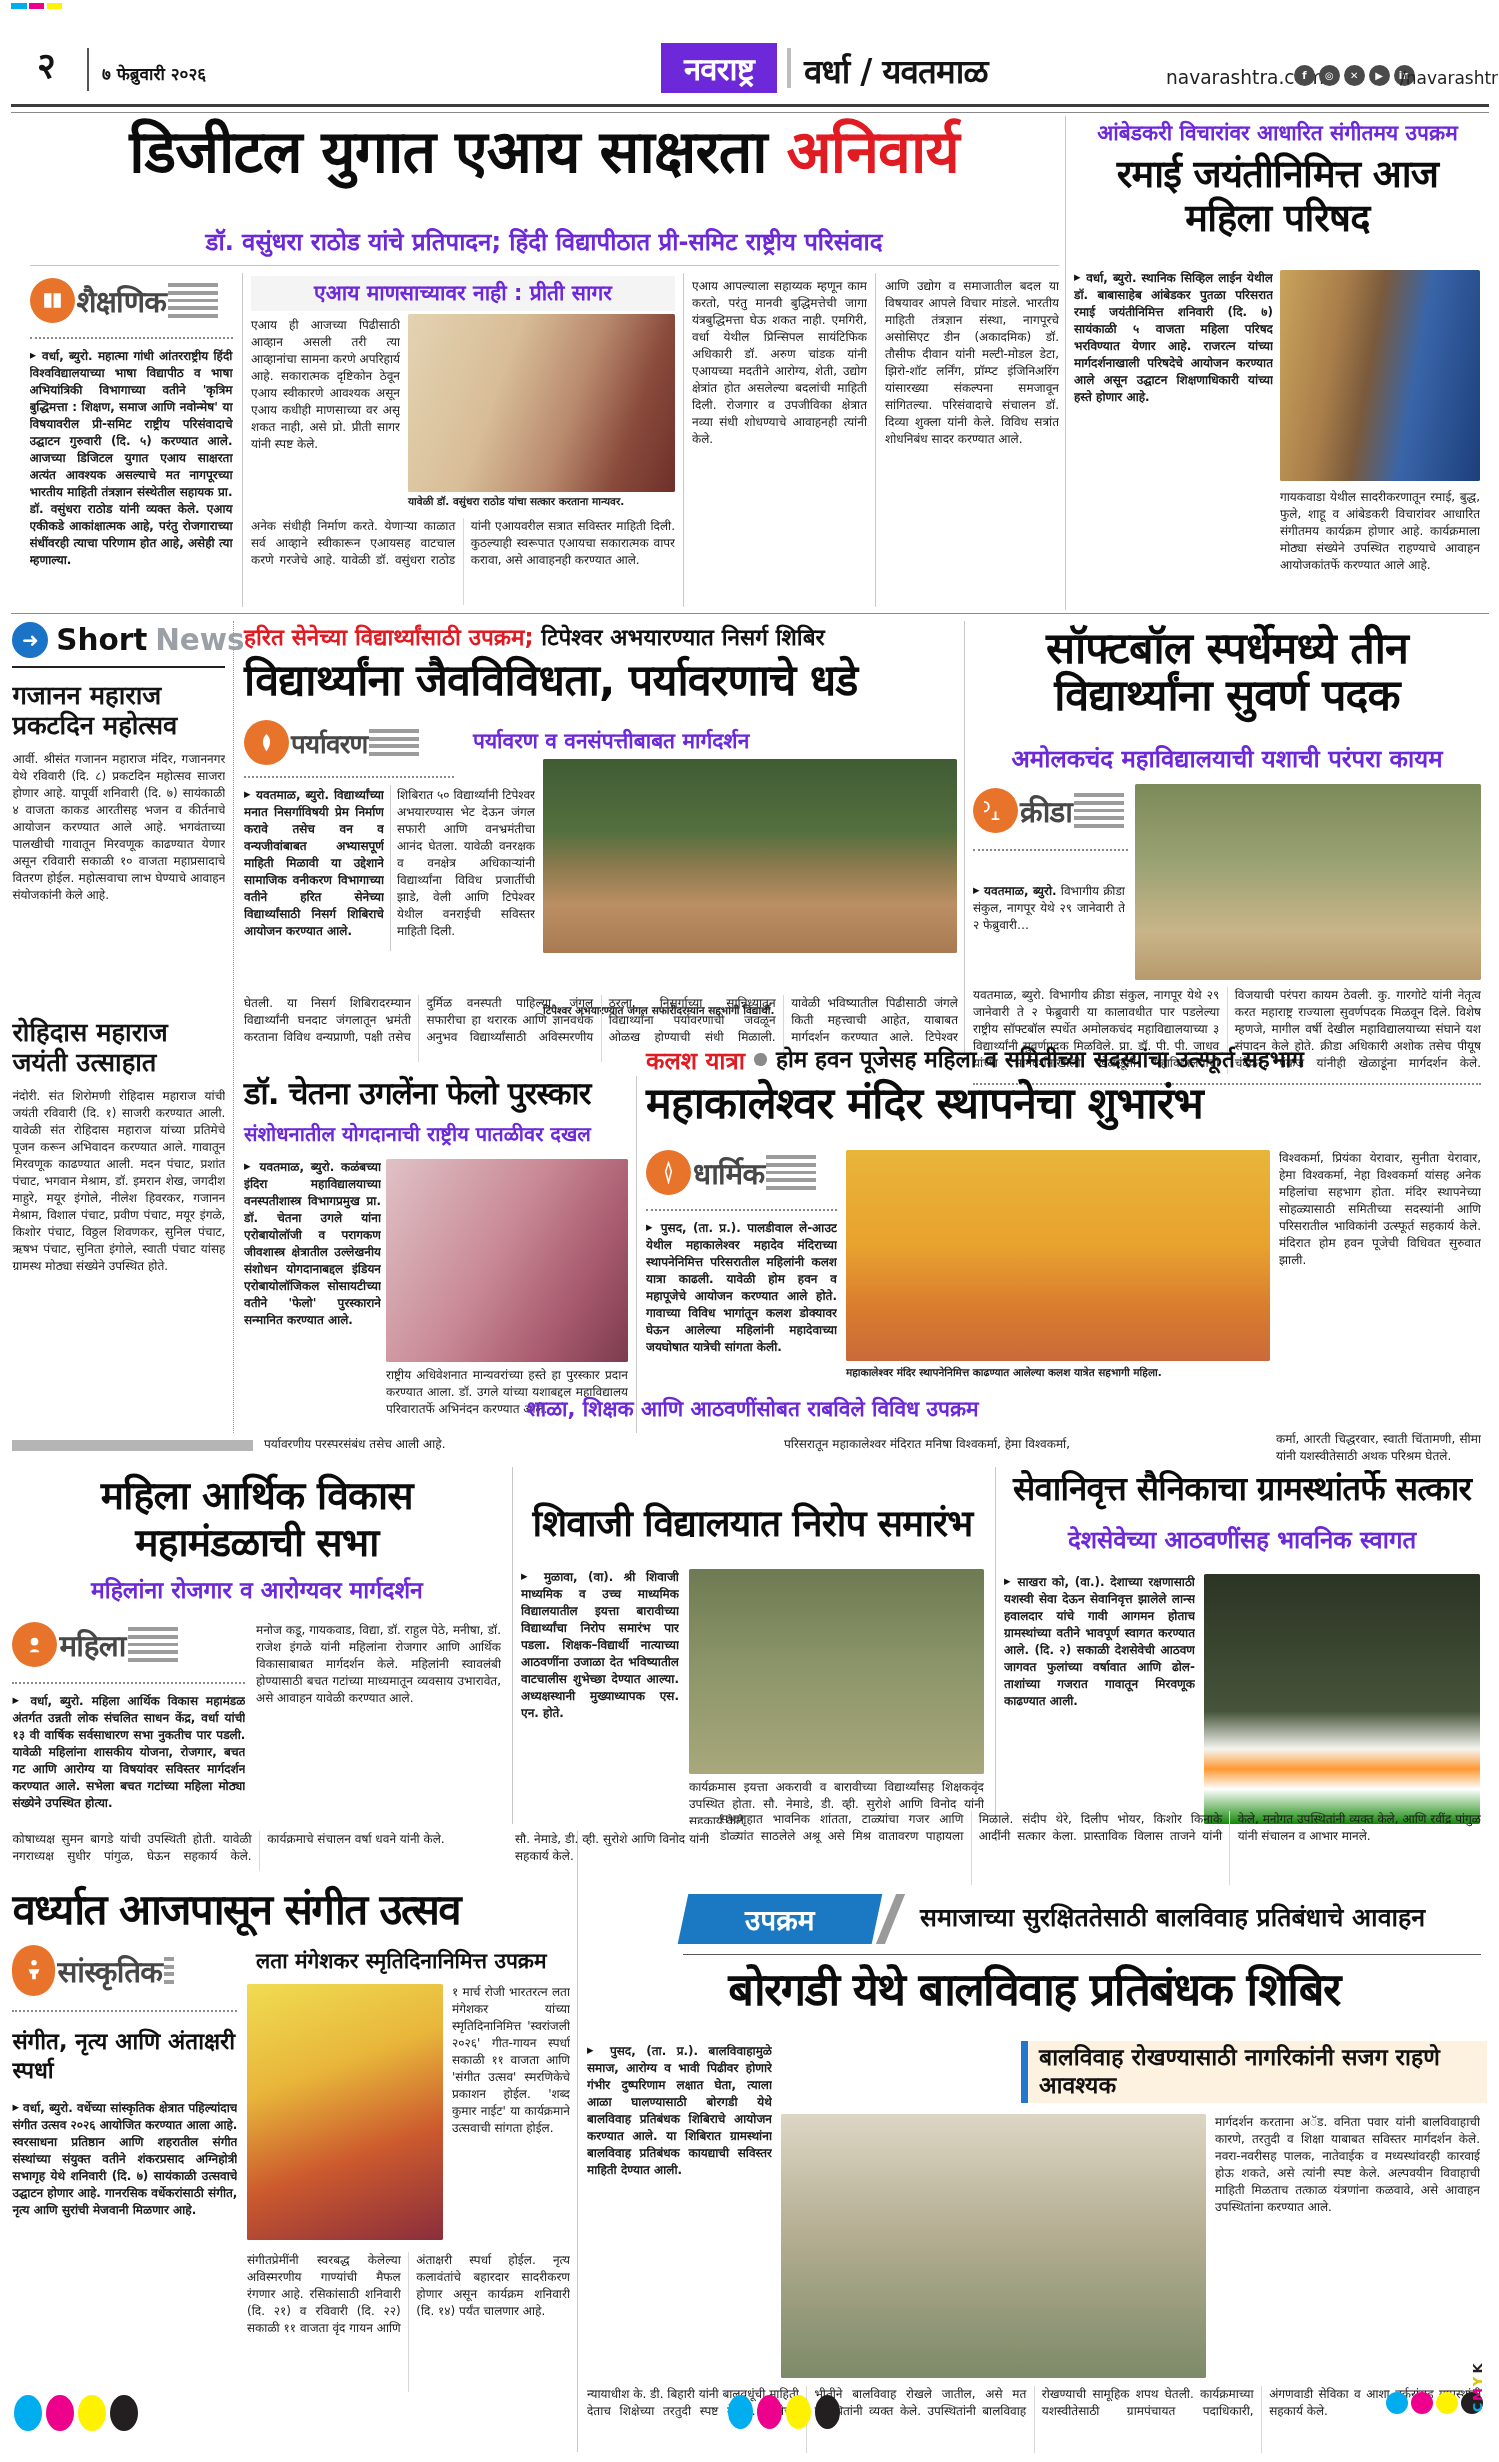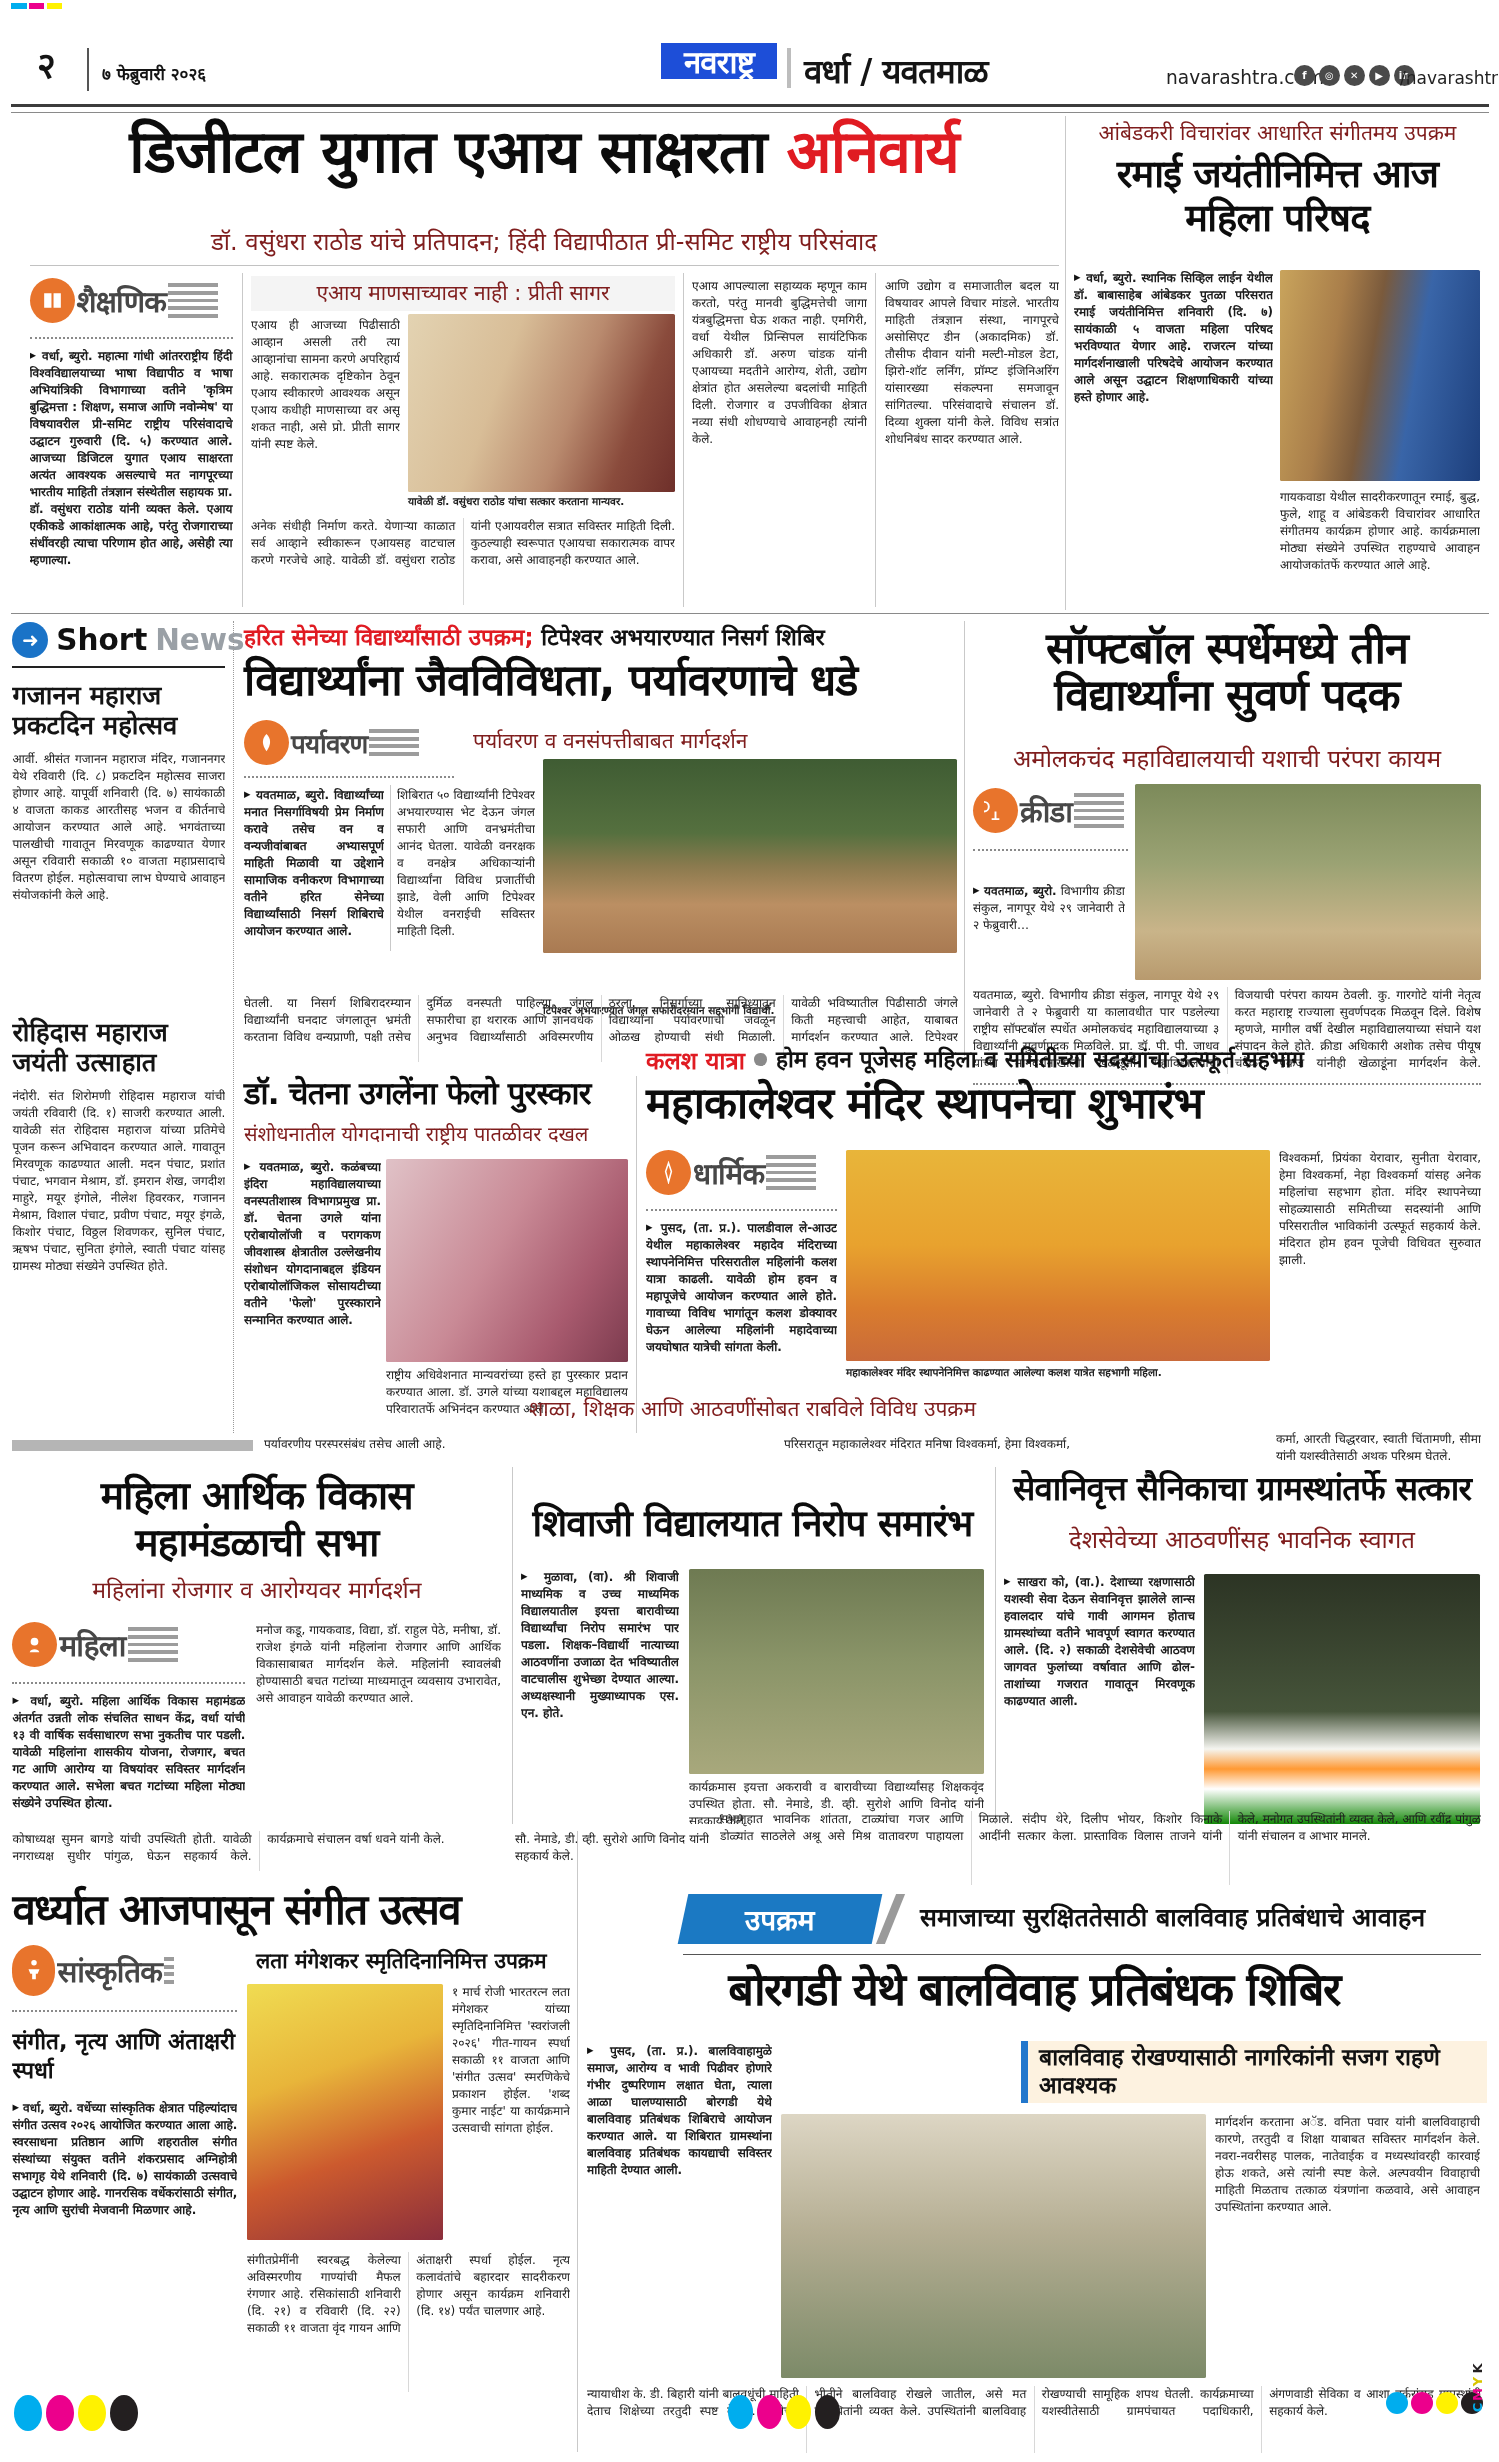--- a/index.html
+++ b/index.html
@@ -1,19 +1,19 @@
 <!DOCTYPE html>
 <html style="font-size:12.4px"><head>
 <meta charset="utf-8">
 <style>
   html,body{margin:0;padding:0;background:#e9e9e9;}
   #page{position:relative;width:1499px;height:2462px;background:#fff;font-family:"DejaVu Sans",sans-serif;color:#141414;overflow:hidden;}
   .p{position:absolute;}
   .hl{font-weight:bold;color:#0c0c0c;line-height:1.1;letter-spacing:-0.8px;text-align:center;}
-  .sub{font-weight:normal;color:#7f1d1d;text-align:center;line-height:1.2;}
+  .sub{font-weight:bold;color:#6d28d9;text-align:center;line-height:1.2;}
   .kick{font-weight:bold;color:#111;line-height:1.2;}
   .bt{font-size:12px;line-height:1.42;text-align:justify;color:#1c1c1c;}
   .c2{column-count:2;column-gap:15.5px;column-rule:0.8px solid #d8d8d8;}
   .c3{column-count:3;column-gap:15.5px;column-rule:0.8px solid #d8d8d8;}
   .c4{column-count:4;column-gap:15.5px;column-rule:0.8px solid #d8d8d8;}
   .vline{width:0.8px;background:#c9c9c9;}
   .vdot{width:0;border-left:1.6px dotted #9a9a9a;}
   .dotrule{border-bottom:2.3px dotted #8a8a8a;height:0;}
   .badge{display:flex;align-items:center;gap:2px;}
   .bcirc{width:45px;height:45px;border-radius:50%;background:#e8742c;display:flex;align-items:center;justify-content:center;flex:0 0 auto;}
@@ -45,21 +45,21 @@
 
   <div class="p" style="left:11px;top:3.1px;display:flex;gap:2.3px;">
     <span style="width:15.5px;height:6.2px;background:#00adee;display:inline-block;"></span>
     <span style="width:15.5px;height:6.2px;background:#ec008c;display:inline-block;"></span>
     <span style="width:15.5px;height:6.2px;background:#fff200;display:inline-block;"></span>
   </div>
 
   <div class="p" style="left:37px;top:40px;font-size:36px;font-weight:bold;">२</div>
   <div class="p" style="left:87px;top:48px;height:43px;width:1.6px;background:#555;"></div>
   <div class="p" style="left:102px;top:62px;font-size:17px;font-weight:bold;">७ फेब्रुवारी २०२६</div>
-  <div class="p" style="left:661px;top:43px;width:116px;height:36px;background:#1d4ed8;display:flex;align-items:center;justify-content:center;">
+  <div class="p" style="left:661px;top:43px;width:116px;height:50px;background:#6d28d9;display:flex;align-items:center;justify-content:center;">
     <span style="color:#fff;font-size:31px;font-weight:bold;letter-spacing:-0.8px;">नवराष्ट्र</span>
   </div>
   <div class="p" style="left:787px;top:48px;height:40px;width:3.9px;background:#bdbdbd;"></div>
   <div class="p" style="left:804px;top:48px;font-size:33px;font-weight:bold;letter-spacing:-0.8px;">वर्धा / यवतमाळ</div>
   <div class="p" style="left:1166px;top:67px;font-size:18.6px;color:#222;">navarashtra.com</div>
   <div class="p soc" style="left:1294px;top:65px;">
     <b>f</b>
     <b>◎</b>
     <b>✕</b>
     <b>▶</b>

